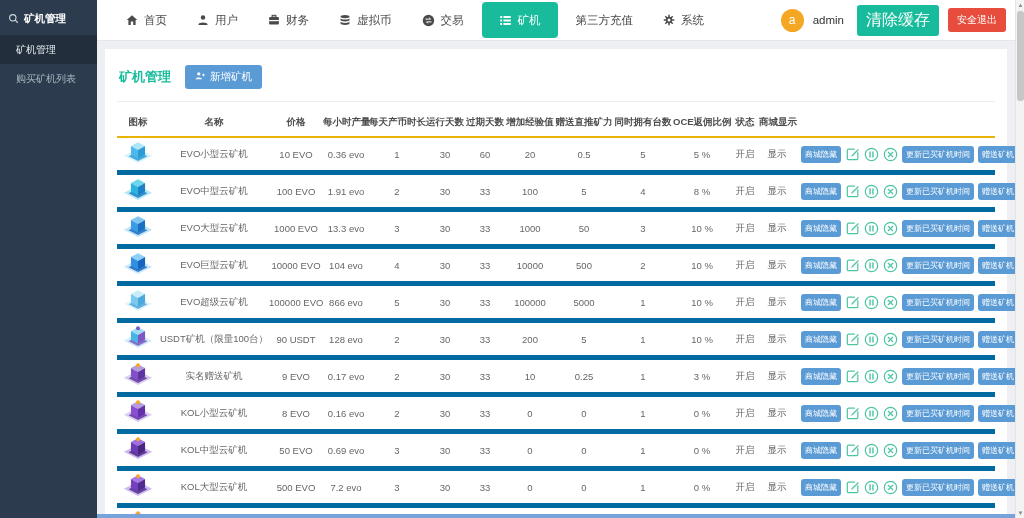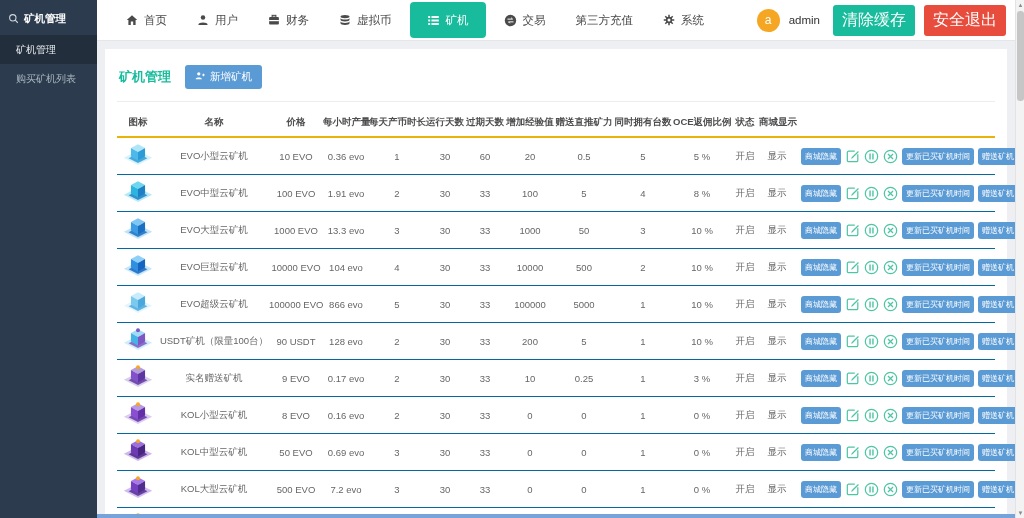--- a/index.html
+++ b/index.html
@@ -16,32 +16,32 @@
   
   .topbar { position:absolute; left:97px; top:0; right:0; height:41px; background:#fff; border-bottom:1px solid #e4e7ea; display:flex; align-items:stretch; z-index:4; }
   .nav-items { display:flex; align-items:stretch; padding-left:14px; }
   .nav-item { display:flex; align-items:center; gap:6px; padding:0 15px; font-size:11.5px; color:#4a4a4a; cursor:pointer; white-space:nowrap; }
   .nav-item svg { display:block; }
   .nav-item.active { background:#18bc9c; color:#fff; border-radius:4px; margin:2px 3px; padding:0 17px; }
   .topbar-right { margin-left:auto; display:flex; align-items:center; gap:9px; padding-right:18px; }
   .avatar { width:23px; height:23px; border-radius:50%; background:#f5a623; color:#fff; font-size:12px; display:flex; align-items:center; justify-content:center; }
   .admin-name { font-size:11.5px; color:#333; margin-right:4px; }
   .btn-green { background:#18bc9c; color:#fff; font-size:16px; border:none; border-radius:3px; padding:5px 9px; cursor:pointer; }
-  .btn-red { background:#e74c3c; color:#fff; font-size:16px; border:none; border-radius:3px; padding:5px 9px; cursor:pointer; }
+  .btn-red { background:#e74c3c; color:#fff; font-size:10px; border:none; border-radius:3px; padding:5px 9px; cursor:pointer; }
 
   
   .content { position:absolute; left:97px; top:41px; right:9px; bottom:0; padding:8px 8px 0 8px; }
   .card { background:#fff; height:100%; padding:10px 12px 0 12px; }
   .card-head { display:flex; align-items:center; gap:14px; padding:6px 2px 12px 2px; border-bottom:1px solid #ededed; }
   .page-title { color:#18bc9c; font-size:13px; font-weight:bold; }
   .btn-add { background:#5b9bd5; color:#fff; font-size:10.5px; border:none; border-radius:3px; padding:5px 10px; display:inline-flex; align-items:center; gap:5px; cursor:pointer; }
 
   
   .tbl { margin-top:6px; }
-  .tr { display:flex; align-items:center; border-bottom:1px solid #0369a1; }
+  .tr { display:flex; align-items:center; border-bottom:5px solid #0369a1; }
   .tr.head { height:30px; border-bottom:2px solid #eab308; }
   .tr.row { height:37px; }
   .td { text-align:center; font-size:9.5px; color:#666; white-space:nowrap; flex:0 0 auto; overflow:visible; }
   .tr.head .td { font-size:9.5px; color:#4d4d4d; font-weight:bold; }
   .td.actions { flex:1 1 auto; display:flex; align-items:center; justify-content:flex-start; gap:4px; padding-left:6px; }
   .tr.head .td.actions { justify-content:center; padding-left:0; }
   .btn-xs { background:#5b9bd5; color:#fff; font-size:8px; border:none; border-radius:3px; padding:3px 4px; white-space:nowrap; cursor:pointer; }
   .ico-btn { width:15px; height:15px; display:inline-flex; align-items:center; justify-content:center; cursor:pointer; color:#4cc5a2; background:#fff; }
   .miner-ico { display:inline-block; }
 
@@ -100,41 +100,41 @@
       <div class="nav-item">
         <span>
           <svg width="12" height="12" viewBox="0 0 16 16" fill="currentColor">
             <ellipse cx="8" cy="3.4" rx="6" ry="2.2"></ellipse>
             <path d="M2 5.2c0 1.2 2.7 2.2 6 2.2s6-1 6-2.2v2.6c0 1.2-2.7 2.2-6 2.2s-6-1-6-2.2z"></path>
             <path d="M2 9.8c0 1.2 2.7 2.2 6 2.2s6-1 6-2.2v2.6c0 1.2-2.7 2.2-6 2.2s-6-1-6-2.2z"></path>
           </svg>
         </span>
         <span>虚拟币</span>
       </div>
+      <div class="nav-item">
+        <span>
+          <svg width="13" height="13" viewBox="0 0 16 16">
+            <circle cx="8" cy="8" r="7" fill="currentColor"></circle>
+            <path d="M4.3 6.3h6.2M10.5 6.3 8.8 4.6M11.7 9.7H5.5M5.5 9.7l1.7 1.7" stroke="#fff" stroke-width="1.2" fill="none"></path>
+          </svg>
+        </span>
+        <span>交易</span>
+      </div>
       <div class="nav-item active">
         <span>
           <svg width="13" height="13" viewBox="0 0 16 16" fill="currentColor">
             <rect x="1.5" y="2.5" width="2.4" height="2.4"></rect>
             <rect x="5.5" y="2.5" width="9" height="2.4"></rect>
             <rect x="1.5" y="6.8" width="2.4" height="2.4"></rect>
             <rect x="5.5" y="6.8" width="9" height="2.4"></rect>
             <rect x="1.5" y="11.1" width="2.4" height="2.4"></rect>
             <rect x="5.5" y="11.1" width="9" height="2.4"></rect>
           </svg>
         </span>
         <span>矿机</span>
-      </div>
-      <div class="nav-item">
-        <span>
-          <svg width="13" height="13" viewBox="0 0 16 16">
-            <circle cx="8" cy="8" r="7" fill="currentColor"></circle>
-            <path d="M4.3 6.3h6.2M10.5 6.3 8.8 4.6M11.7 9.7H5.5M5.5 9.7l1.7 1.7" stroke="#fff" stroke-width="1.2" fill="none"></path>
-          </svg>
-        </span>
-        <span>交易</span>
       </div>
       <div class="nav-item">
         <span>第三方充值</span>
       </div>
       <div class="nav-item">
         <span>
           <svg width="12" height="12" viewBox="0 0 16 16">
             <g fill="currentColor">
               <rect x="7" y="1" width="2" height="14"></rect>
               <rect x="1" y="7" width="14" height="2"></rect>

